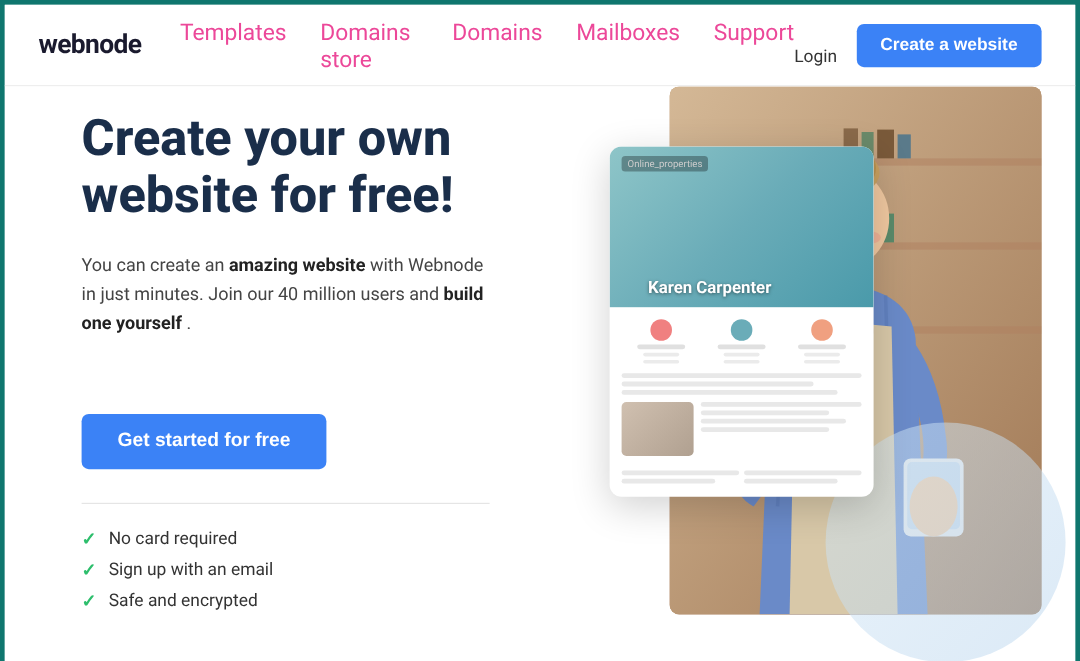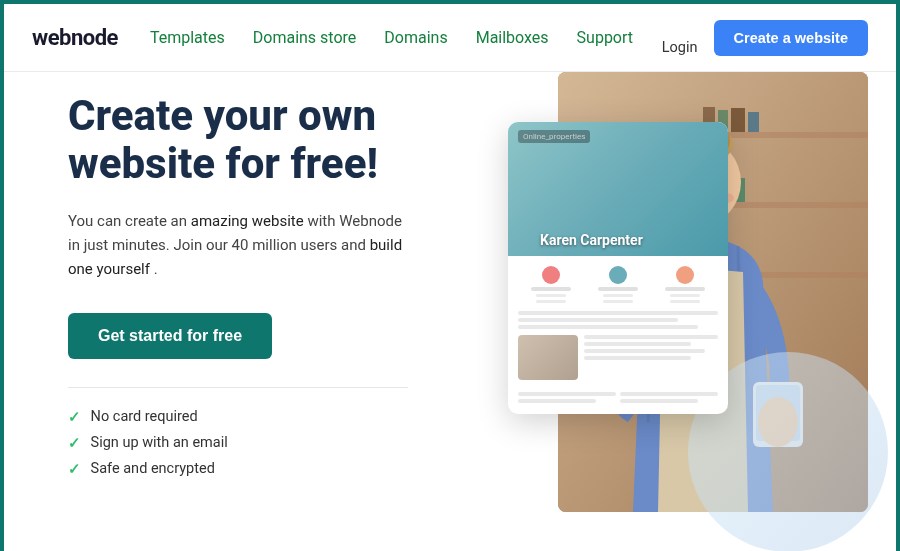--- a/index.html
+++ b/index.html
@@ -32,23 +32,23 @@
       color: #1a1a2e;
       margin-right: 32px;
       letter-spacing: -0.5px;
     }
     .nav-links {
       display: flex;
       gap: 28px;
       flex: 1;
     }
     .nav-link {
-      color: #15803d;
+      color: #ec4899;
       text-decoration: none;
-      font-size: 16px;
+      font-size: 19px;
       cursor: pointer;
     }
     .nav-actions {
       display: flex;
       align-items: flex-end;
       gap: 16px;
     }
     .login-link {
       color: #333;
       font-size: 14.5px;
@@ -89,32 +89,33 @@
       line-height: 1.15;
       margin-bottom: 20px;
     }
     .hero-subtitle {
       font-size: 15px;
       color: #444;
       line-height: 1.6;
       margin-bottom: 32px;
       max-width: 340px;
     }
-    .hero-subtitle strong { font-weight: 400; color: #222; }
+    .hero-subtitle strong { font-weight: 700; color: #222; }
     .get-started-btn {
-      background: #0f766e;
+      background: #3b82f6;
       color: #fff;
       border: none;
       border-radius: 6px;
       padding: 14px 30px;
       font-size: 16px;
       font-weight: 600;
       cursor: pointer;
       display: inline-block;
       margin-bottom: 28px;
+      margin-top: 32px;
     }
     .divider {
       border: none;
       border-top: 1px solid #e5e5e5;
       margin-bottom: 20px;
       width: 340px;
     }
     .features-list {
       list-style: none;
       display: flex;

